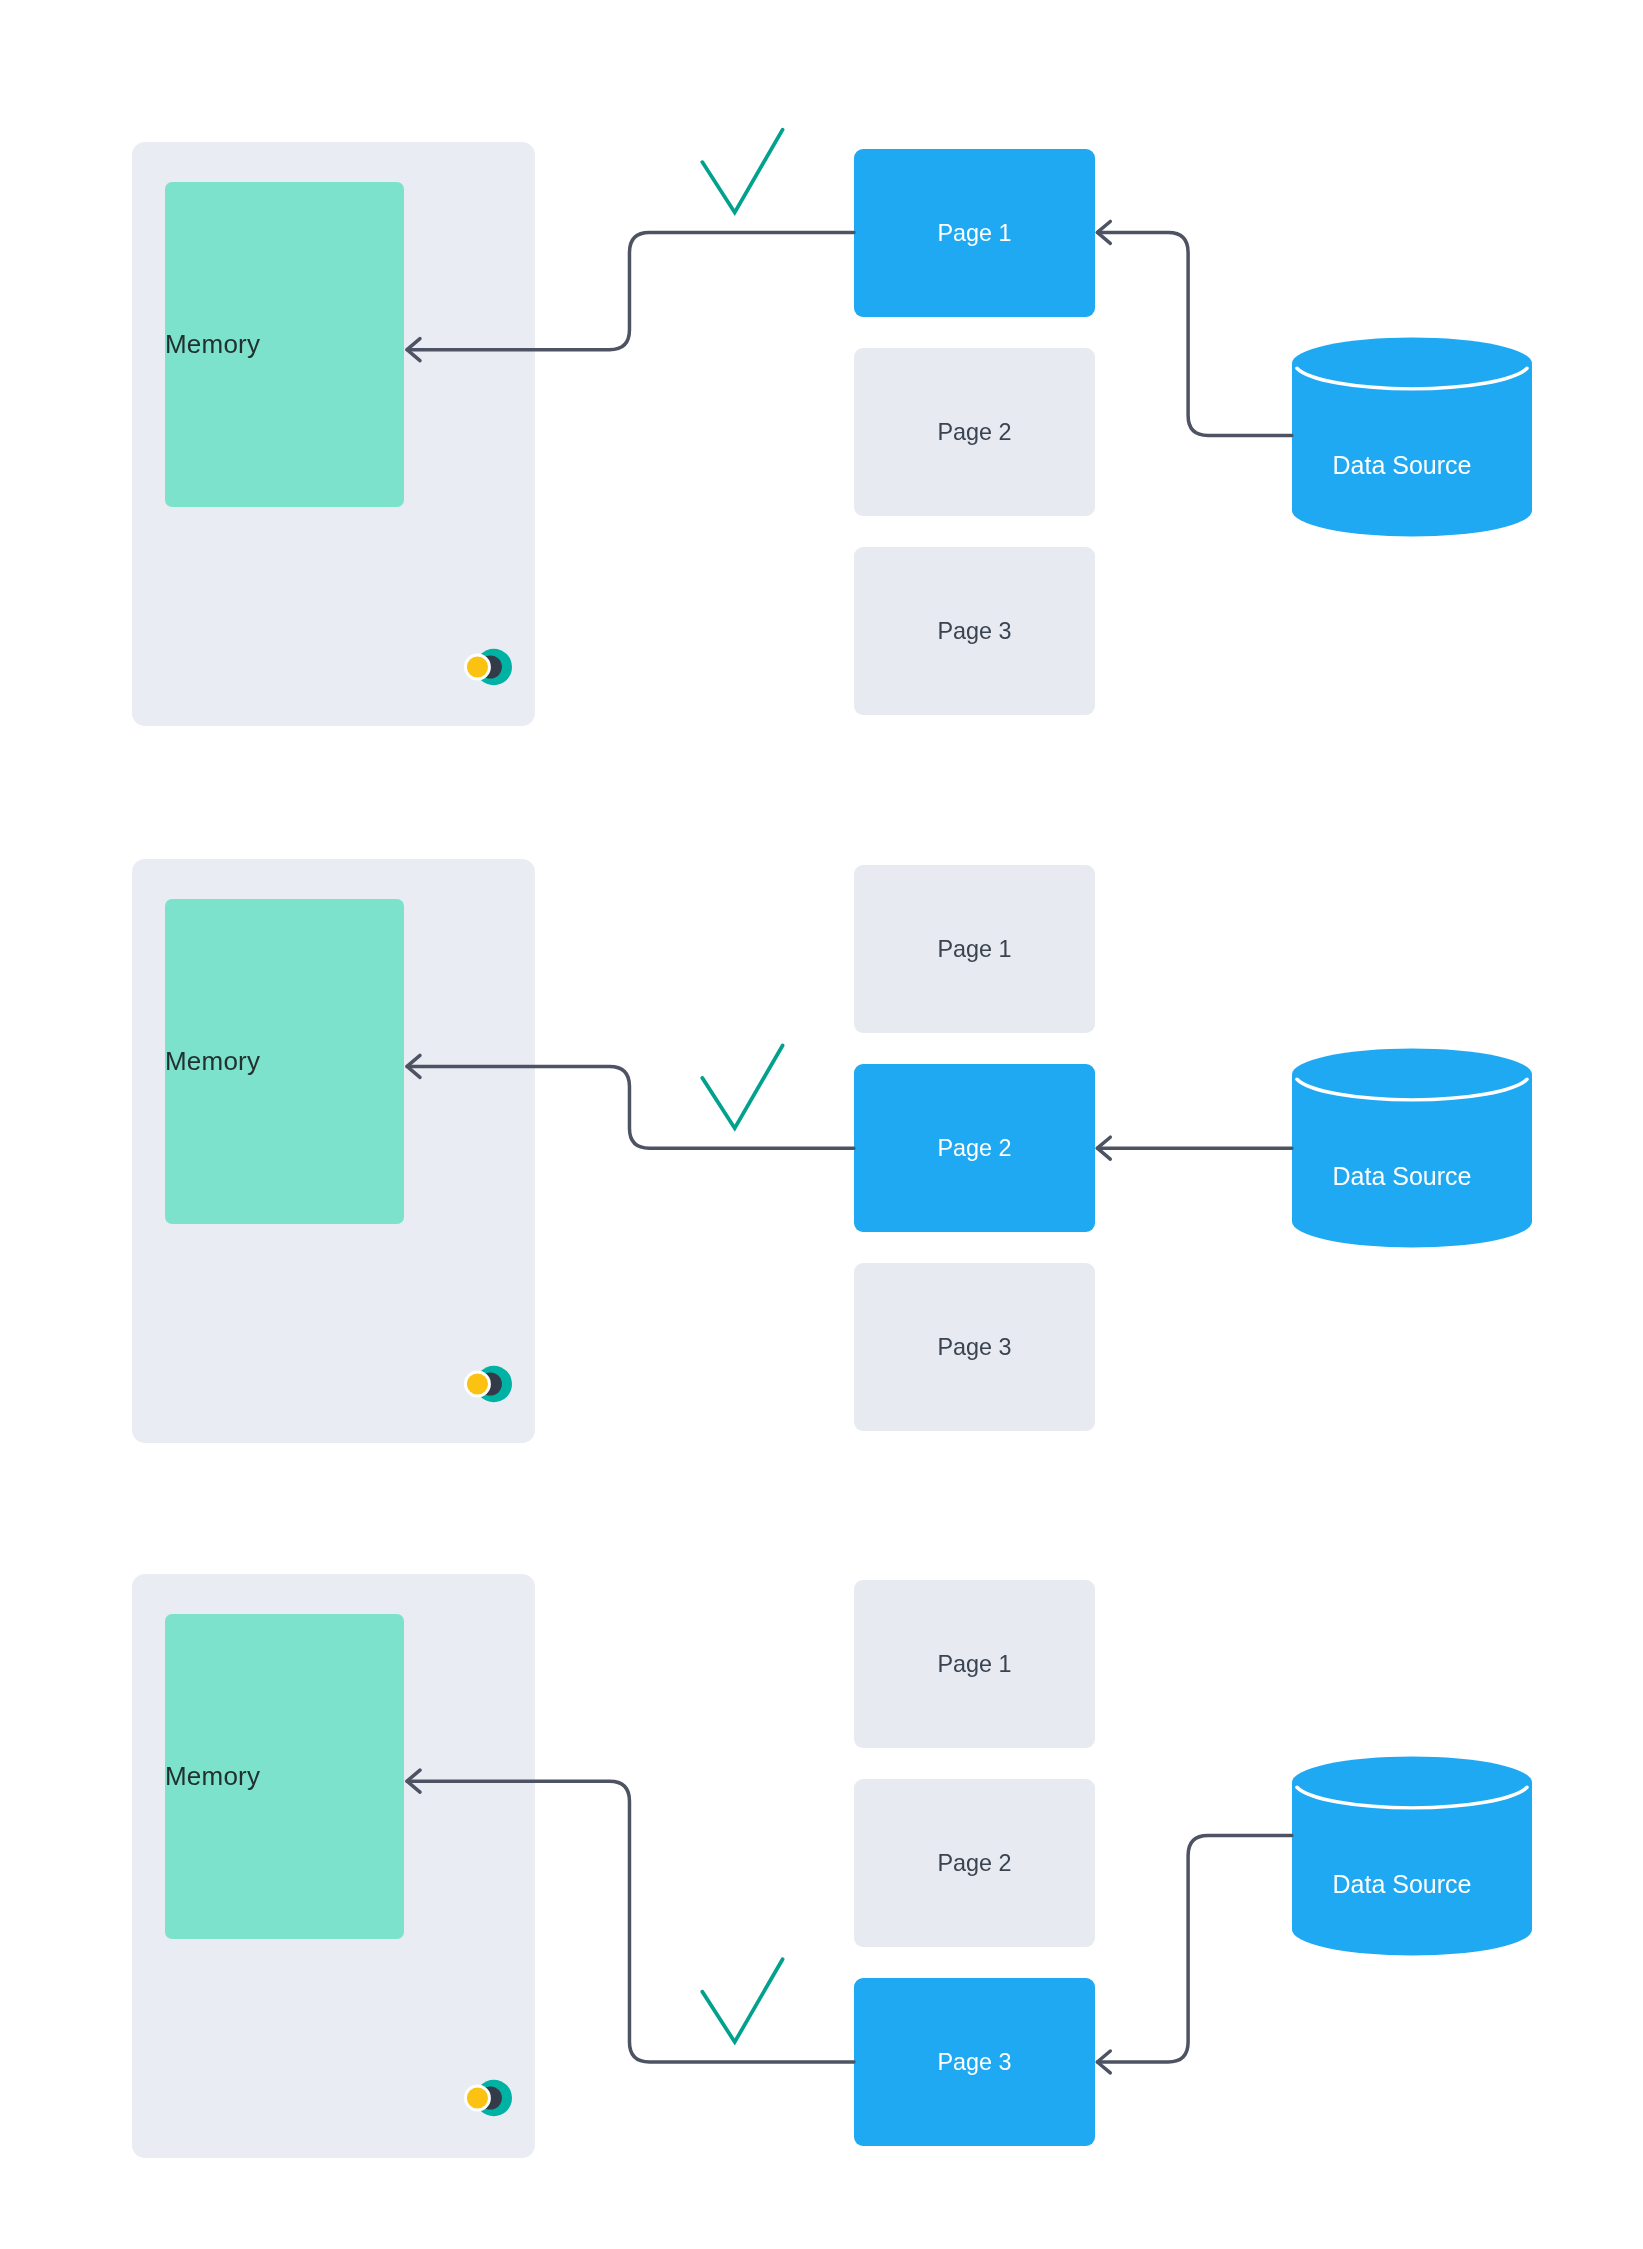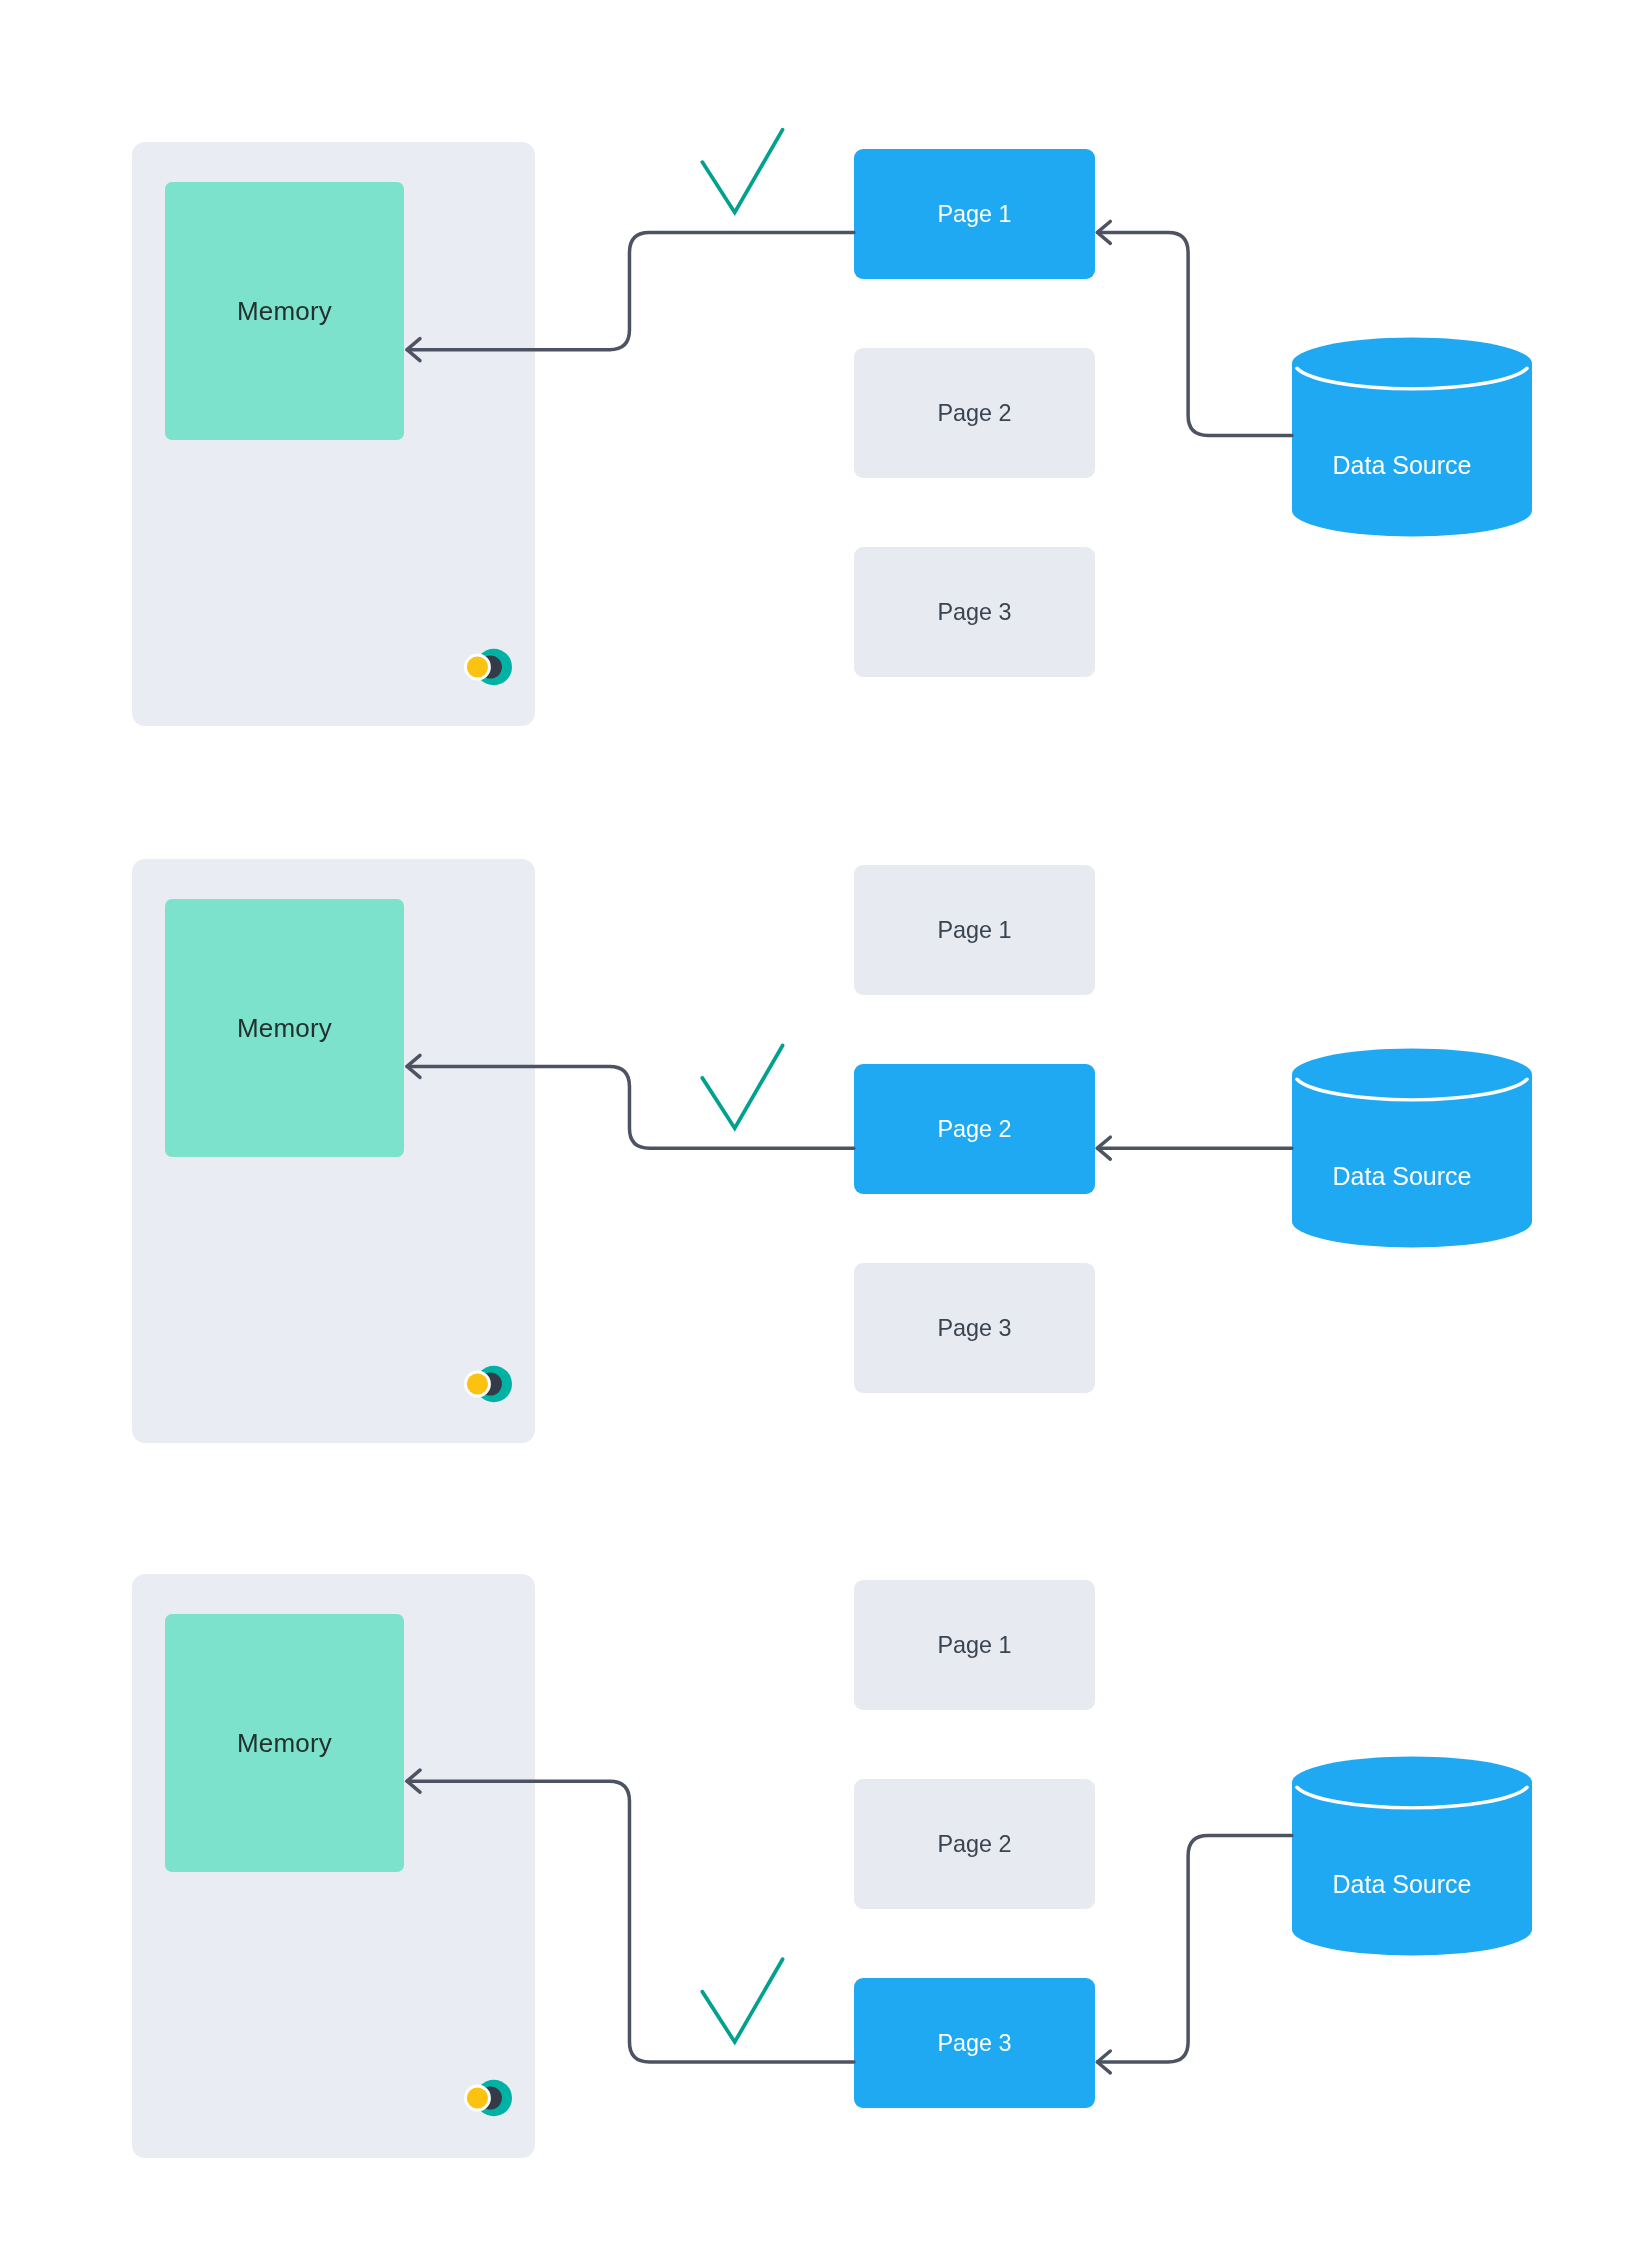--- a/index.html
+++ b/index.html
@@ -10,29 +10,29 @@
     font-family:"Liberation Sans", sans-serif;
     overflow:hidden;
   }
   .abs{position:absolute;}
   .panel{
     left:132px;width:403px;height:584px;
     background:var(--panel-gray,#e9ecf3);
     border-radius:13px;
   }
   .memory{
-    left:165px;width:239px;height:258px;
+    left:165px;width:239px;height:325px;
     background:var(--memory-teal,#7de2cc);
     border-radius:7px;
-    display:flex;align-items:center;justify-content:center;
+    display:flex;align-items:center;justify-content:flex-start;
     color:var(--memory-text,#22312f);
     font-size:26px;letter-spacing:0.2px;
   }
   .page{
-    left:854px;width:241px;height:130px;
+    left:854px;width:241px;height:168px;
     border-radius:9px;
     display:flex;align-items:center;justify-content:center;
     font-size:23.4px;
   }
   .page.inactive{
     background:var(--page-gray,#e7eaf0);
     color:var(--page-text,#3a4350);
   }
   .page.active{
     background:var(--accent-blue,#1fa9f2);

